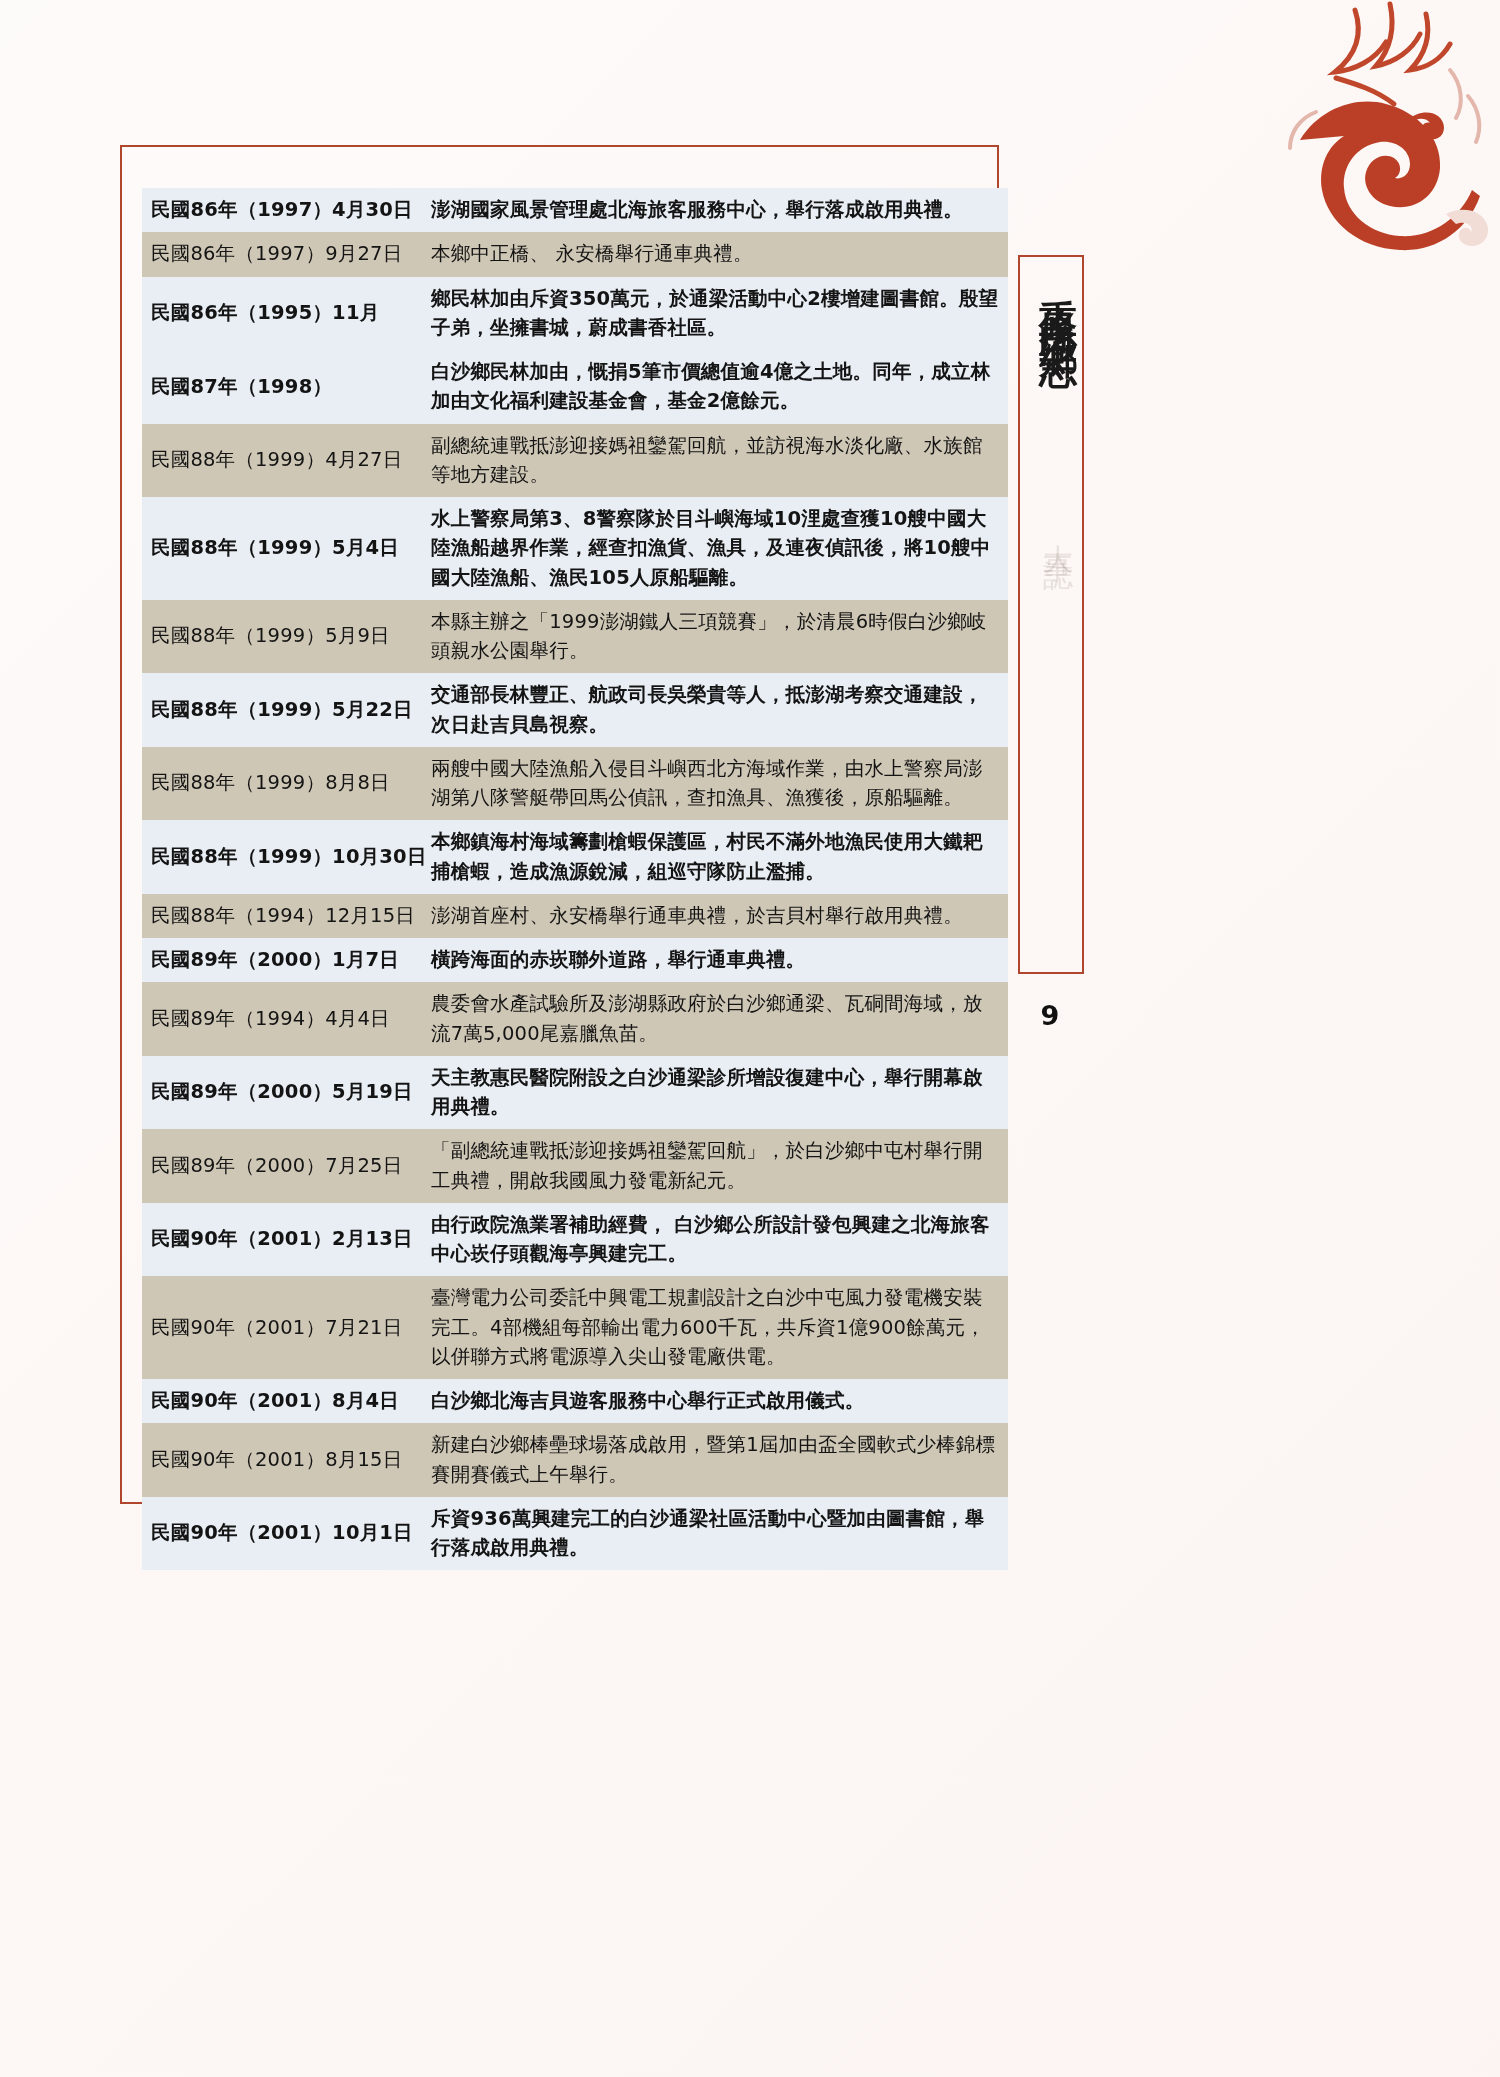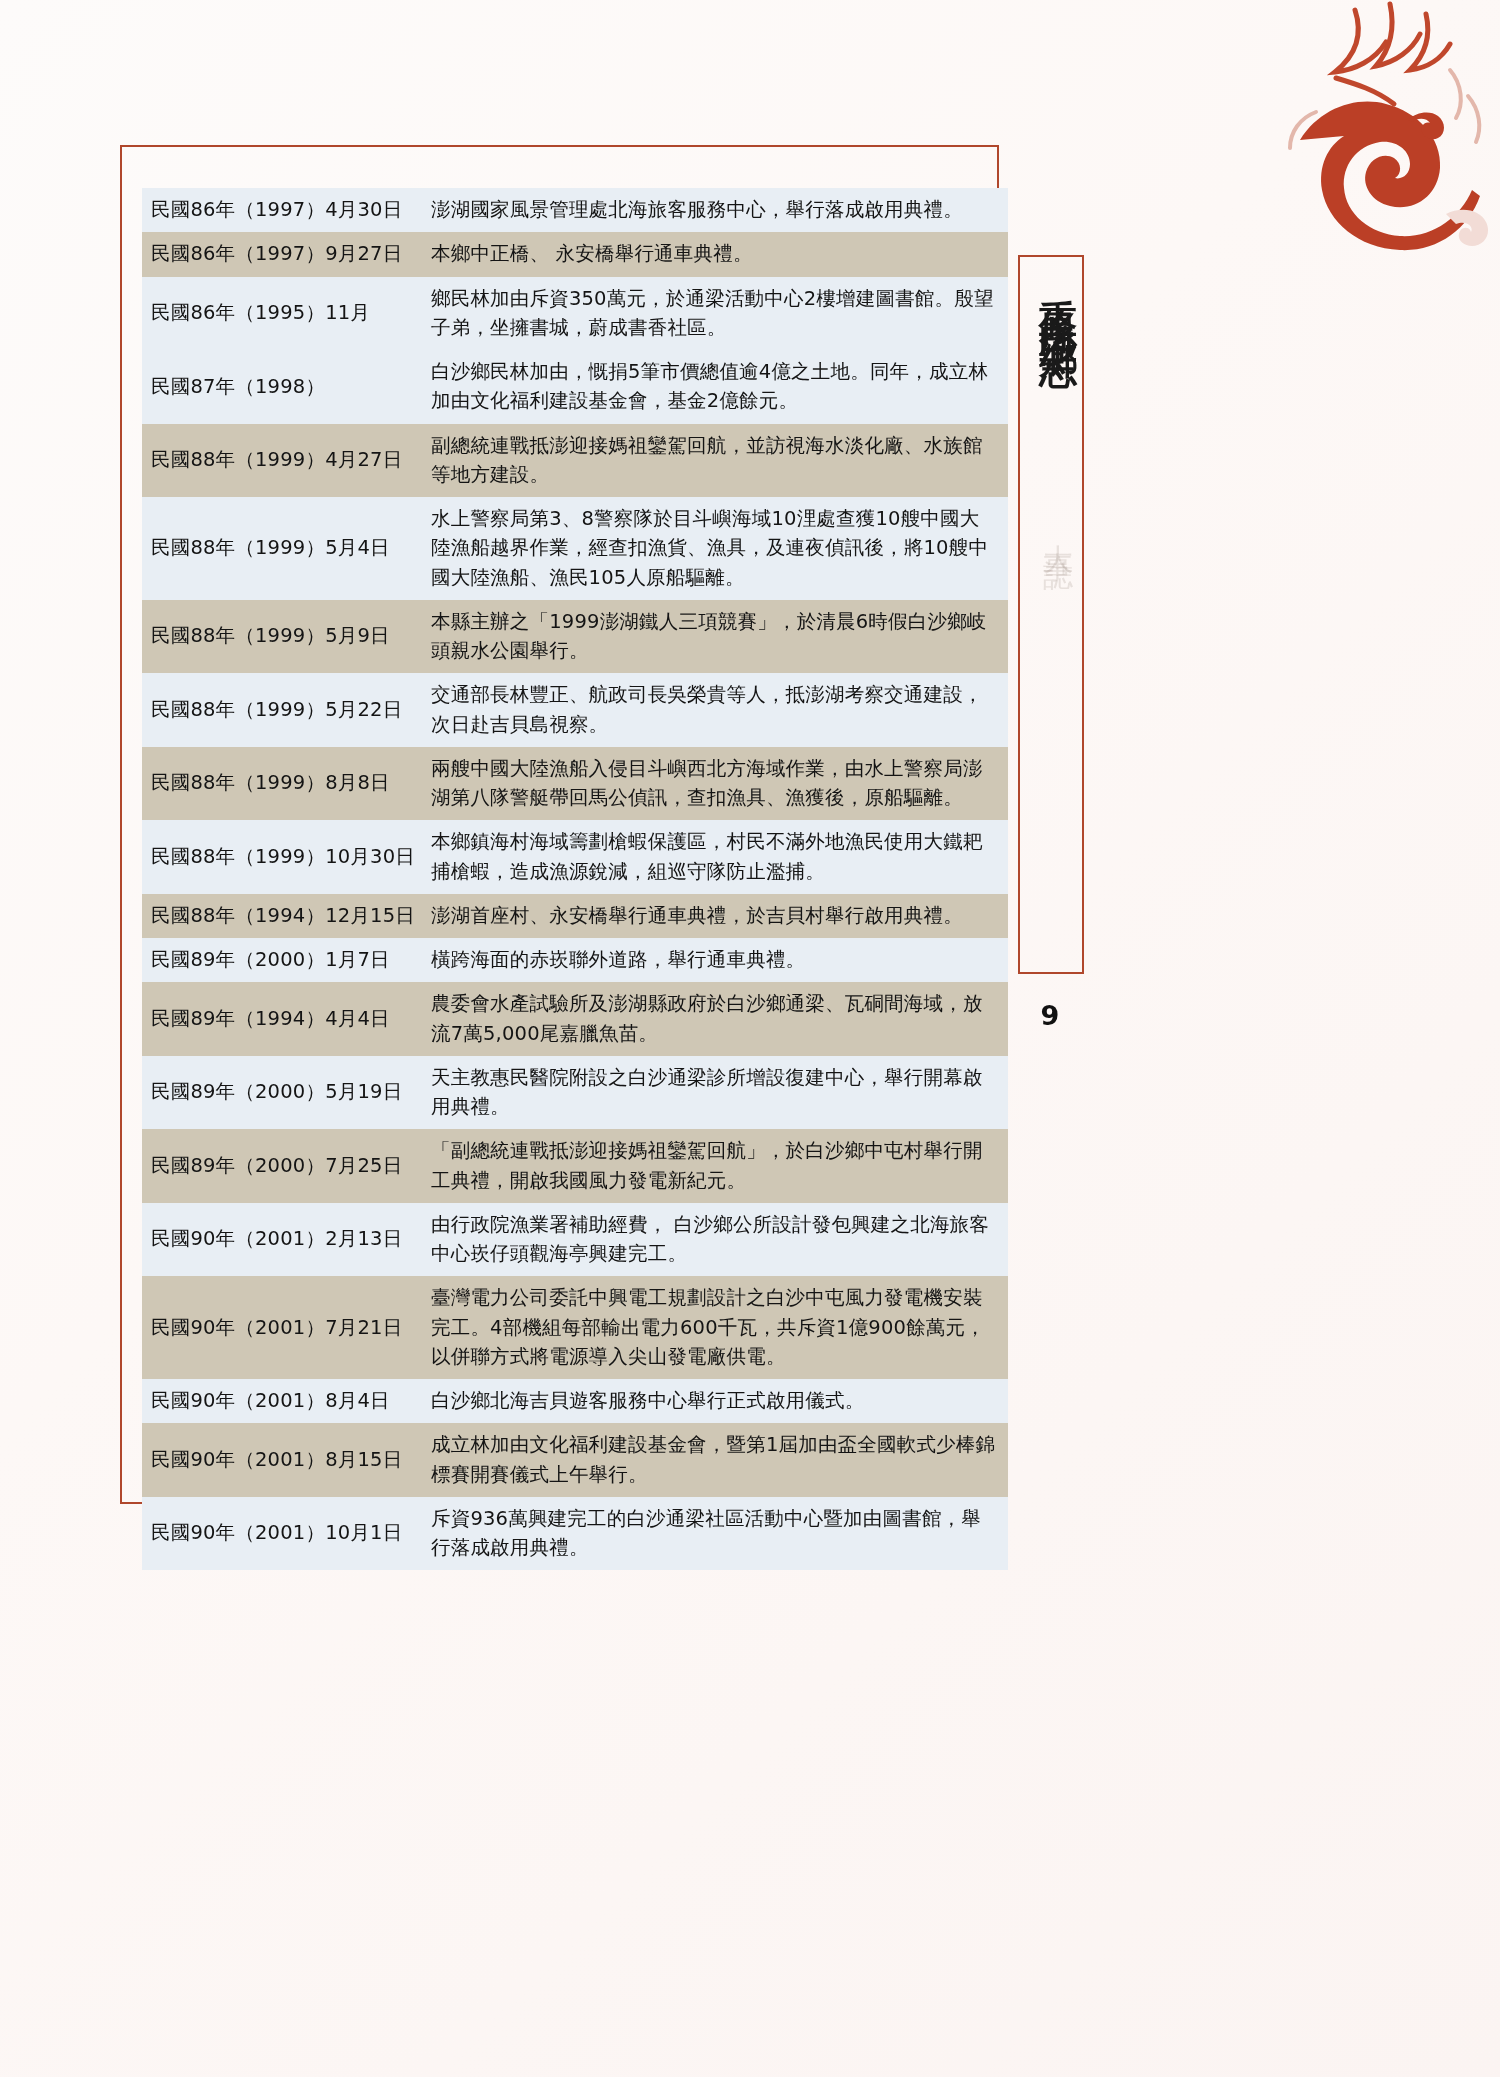--- a/index.html
+++ b/index.html
@@ -109,21 +109,21 @@
     width: 262px;
     white-space: nowrap;
     padding-left: 14px;
     font-size: 19px;
   }
   td.evt {
     width: 568px;
     padding-left: 12px;
     padding-right: 10px;
   }
-  tr.bandA td { background: #e8eef4; }
+  tr.bandA td { background: #e8eef4; font-weight: bold; }
   tr.bandB td { background: #cfc7b5; margin-top: 12px; }
   tr.bandA td.date { background: #e8eef4; }
   tr.bandB td.date { background: #cfc7b5; }
 </style>
 </head>
 <body>
 
 <div class="page">
 
   <svg class="ornament" viewBox="0 0 340 260">
@@ -223,21 +223,21 @@
         <tr class="bandB">
           <td class="date">民國90年（2001）7月21日</td>
           <td class="evt">臺灣電力公司委託中興電工規劃設計之白沙中屯風力發電機安裝完工。4部機組每部輸出電力600千瓦，共斥資1億900餘萬元，以併聯方式將電源導入尖山發電廠供電。</td>
         </tr>
         <tr class="bandA">
           <td class="date">民國90年（2001）8月4日</td>
           <td class="evt">白沙鄉北海吉貝遊客服務中心舉行正式啟用儀式。</td>
         </tr>
         <tr class="bandB">
           <td class="date">民國90年（2001）8月15日</td>
-          <td class="evt">成立林加由文化福利建設基金會，暨第1屆加由盃全國軟式少棒錦標賽開賽儀式上午舉行。</td>
+          <td class="evt">新建白沙鄉棒壘球場落成啟用，暨第1屆加由盃全國軟式少棒錦標賽開賽儀式上午舉行。</td>
         </tr>
         <tr class="bandA">
           <td class="date">民國90年（2001）10月1日</td>
           <td class="evt">斥資936萬興建完工的白沙通梁社區活動中心暨加由圖書館，舉行落成啟用典禮。</td>
         </tr>
       </tbody>
   </table>
 
 </div>
 

